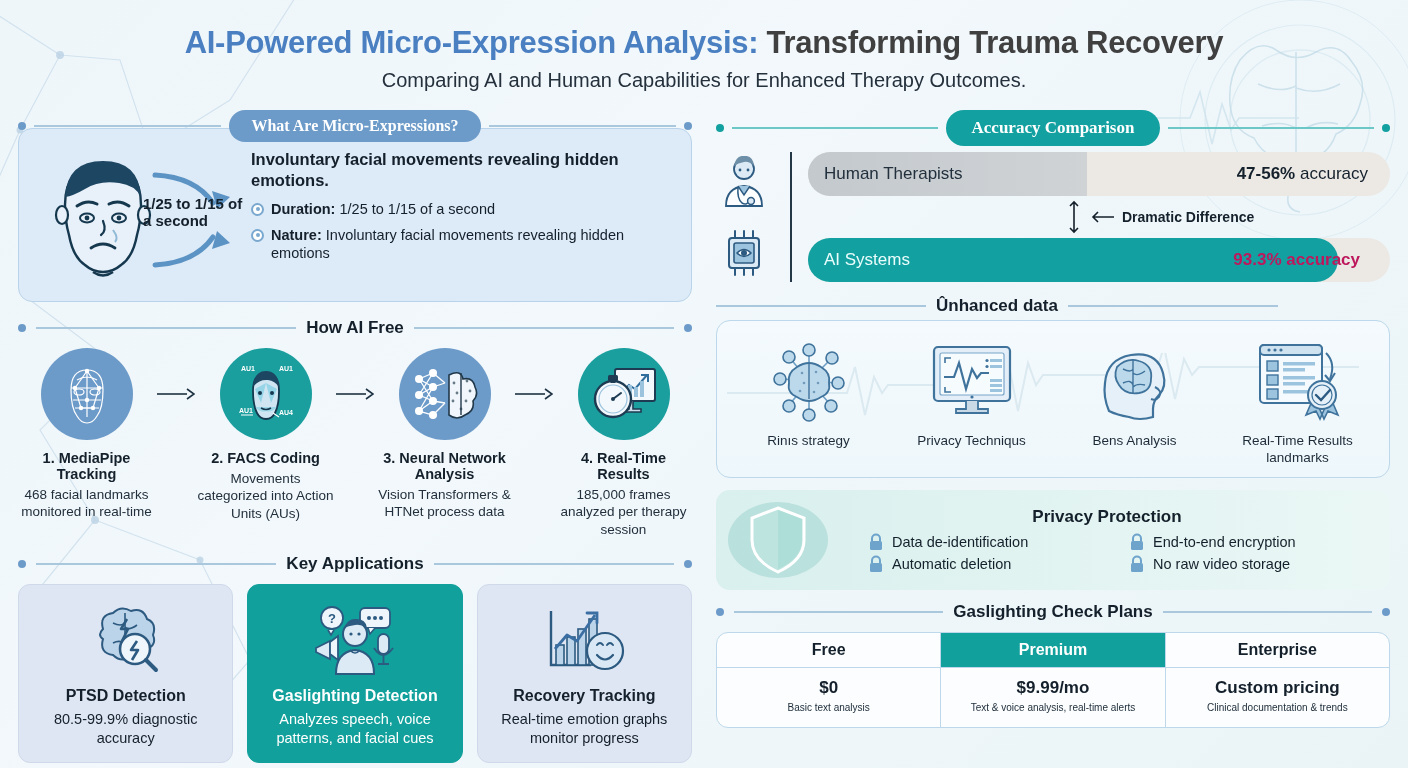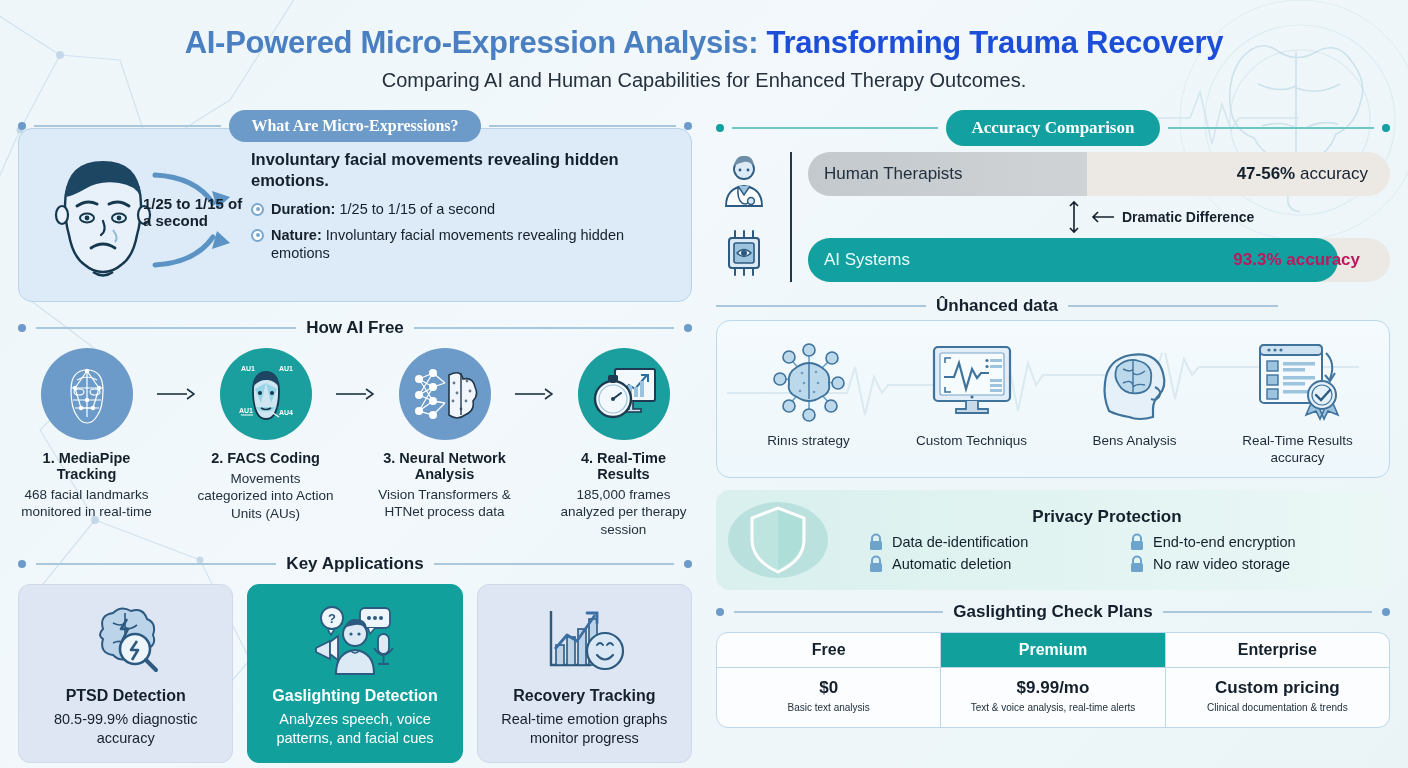--- a/index.html
+++ b/index.html
@@ -10,21 +10,21 @@
     position: relative; overflow: hidden; color: #14202b;
   }
   .bgdeco { position:absolute; inset:0; pointer-events:none; z-index:0; }
 
   .page { position:relative; z-index:2; width:1408px; height:768px; padding:14px 18px 10px; }
 
   
   .header { text-align:center; padding-top:12px; }
   .title { font-size:31px; font-weight:700; letter-spacing:-.3px; line-height:1.1; }
   .t-blue { color:#4a7fc1; }
-  .t-teal { color:#1d4ed8; }
+  .t-teal { color:#404040; }
   .subtitle { font-size:20px; color:#24303c; margin-top:9px; font-weight:400; }
 
   
   .cols { display:flex; gap:24px; margin-top:18px; }
   .col-left { width:674px; }
   .col-right { flex:1; }
 
   
   .rule { display:flex; align-items:center; gap:10px; margin:0 0 10px; }
   .rule .ln { flex:1; height:2px; background:#a9c8de; position:relative; }
@@ -537,21 +537,21 @@
                     <rect x="66" y="50" width="12" height="3"></rect>
                   </g>
                 <g fill="#3f739c">
                     <circle cx="63" cy="21.5" r="1.6"></circle>
                     <circle cx="63" cy="27.5" r="1.6"></circle>
                   </g>
                 <path d="M42 62 v8 h-10 v4 h32 v-4 h-10 v-8" fill="#c9d9e6" stroke="#3f739c" stroke-width="1.8"></path>
                 <circle cx="48" cy="58" r="1.6" fill="#3f739c"></circle>
               </svg>
             </div>
-            <span>Custom Techniqus</span>
+            <span>Privacy Techniqus</span>
           </div>
           <div class="item">
             <div class="ic">
               <svg width="92" height="84" viewBox="0 0 92 84">
                 <path d="M20 72 q-6 -14 -4 -28 q2 -24 26 -28 q26 -4 32 18 q4 14 -4 22 q-6 6 -6 14 l0 8 q-14 4 -24 0 q-12 -2 -20 -6z" fill="#e6f0f8" stroke="#3f739c" stroke-width="2.2"></path>
                 <path d="M28 28 q10 -10 22 -6 q14 4 12 18 q0 12 -12 14 q-14 2 -20 -8 q-6 -8 -2 -18z" fill="#bcd9ec" stroke="#3f739c" stroke-width="1.8"></path>
                 <path d="M44 20 v34 M34 30 q8 4 10 0 M56 32 q-8 6 -12 2 M34 44 q8 -4 10 2 M56 46 q-8 -2 -12 2" stroke="#3f739c" stroke-width="1.4" fill="none"></path>
                 <path d="M66 48 q8 4 4 10 q-3 4 -8 2" stroke="#3f739c" stroke-width="2" fill="none"></path>
               </svg>
             </div>
@@ -580,21 +580,21 @@
                 <rect x="33" y="51" width="26" height="3.5"></rect>
                   </g>
                 <path d="M76 14 q10 10 4 26" stroke="#3f739c" stroke-width="2" fill="none"></path>
                 <path d="M75 36 l5 6 l5 -8" stroke="#3f739c" stroke-width="2" fill="none"></path>
                 <path d="M62 62 l-6 14 l10 -4 l4 8 l6 -14z M82 62 l6 14 l-10 -4 l-4 8 l-6 -14z" fill="#9dc4df" stroke="#3f739c" stroke-width="1.6"></path>
                 <circle cx="72" cy="56" r="14" fill="#e6f0f8" stroke="#3f739c" stroke-width="2"></circle>
                 <circle cx="72" cy="56" r="10" fill="none" stroke="#3f739c" stroke-width="1.2"></circle>
                 <path d="M66 56 l5 5 l9 -10" stroke="#2c5a80" stroke-width="2.4" fill="none" stroke-linecap="round"></path>
               </svg>
             </div>
-            <span>Real-Time Results accuracy</span>
+            <span>Real-Time Results landmarks</span>
           </div>
         </div>
       </div>
 
       <div class="priv" style="margin-top:12px">
         <svg width="104" height="80" viewBox="0 0 104 80">
           <ellipse cx="52" cy="40" rx="50" ry="38" fill="#9fd4ce" opacity=".55"></ellipse>
           <path d="M52 8 L78 18 v22 q0 20 -26 32 q-26 -12 -26 -32 V18z" fill="#bde4df" stroke="#fff" stroke-width="3"></path>
           <path d="M52 10 L76 19 v21 q0 18 -24 29z" fill="#a8dbd4" opacity=".7"></path>
         </svg>

